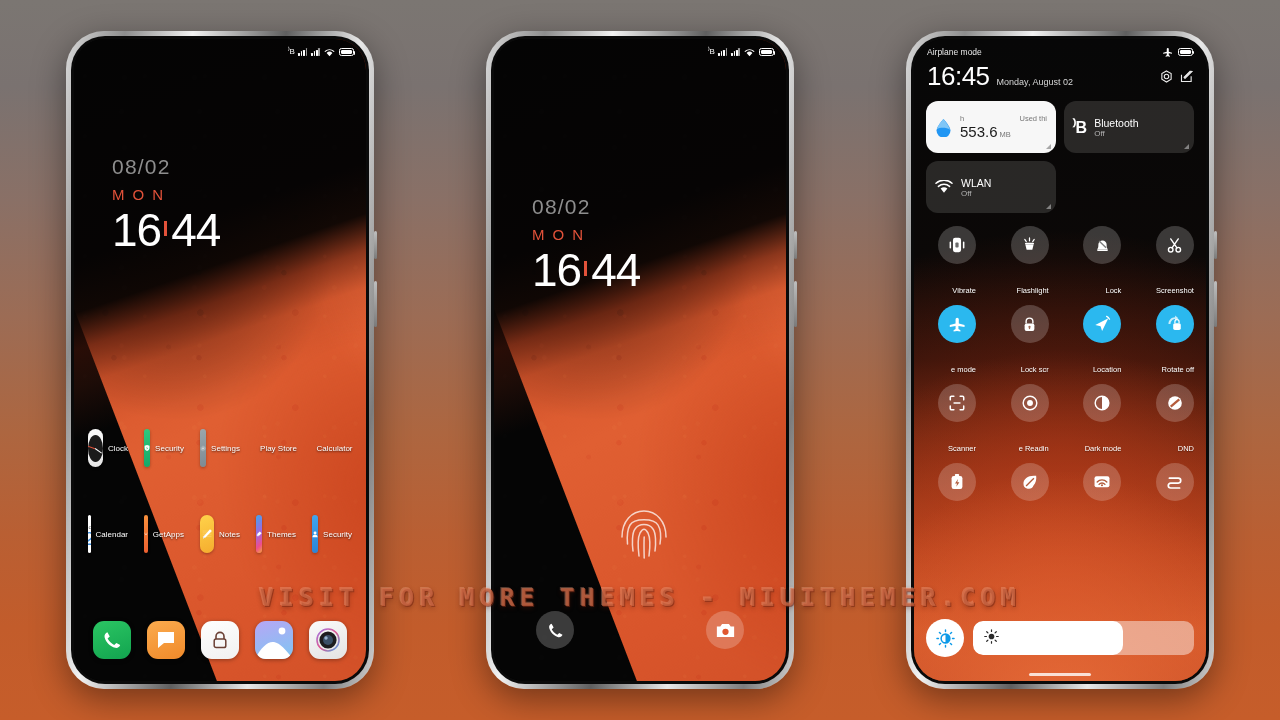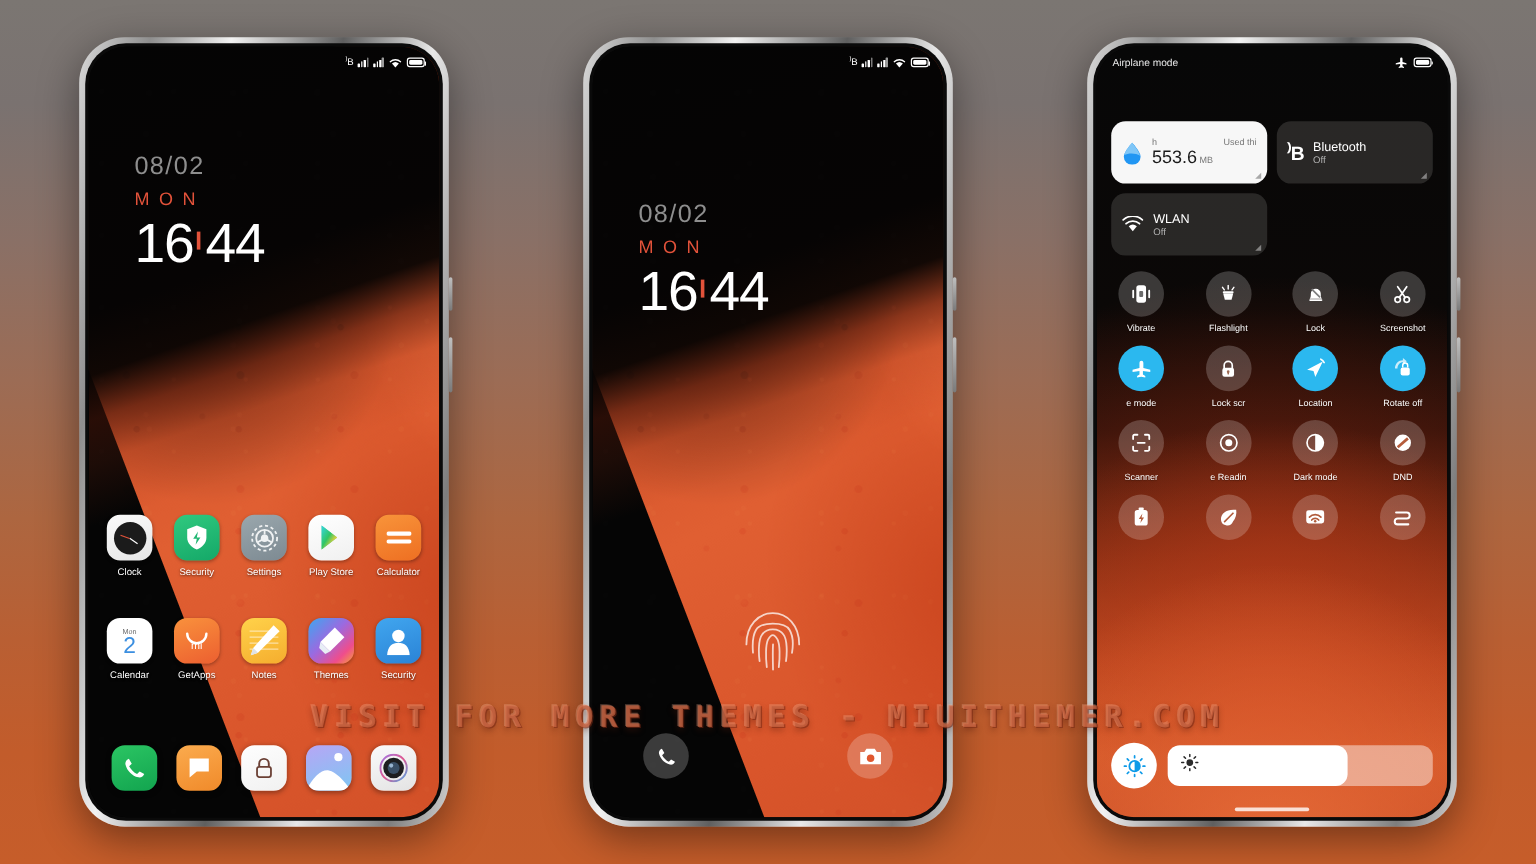--- a/index.html
+++ b/index.html
@@ -64,36 +64,36 @@
   .bars i { width:1.6px; background:#fff; display:block; border-radius:.4px; }
   .bars i:nth-child(1){height:3px} .bars i:nth-child(2){height:4.6px}
   .bars i:nth-child(3){height:6.2px} .bars i:nth-child(4){height:8px; background:#9a9a9a}
   .batt { width:15px; height:8px; border:1px solid #fff; border-radius:2.4px;
     position:relative; }
   .batt:after{content:""; position:absolute; right:-2.4px; top:2.2px; width:1.4px;
     height:3.4px; background:#fff; border-radius:0 1px 1px 0;}
   .batt .lv{position:absolute; inset:1px; background:#fff; border-radius:1.2px;}
 
   
-  .lsclock { position:absolute; z-index:15; }
+  .lsclock { position:absolute; z-index:15;margin-top:28px; }
   .ls-date { font-size:21px; color:#8e8e8e; letter-spacing:1.2px; font-weight:300; }
   .ls-dow { font-size:15px; color:#e2523a; letter-spacing:8px; font-weight:500;
     margin-top:7px; }
   .ls-time { display:flex; align-items:baseline; margin-top:2px; }
   .ls-hh { font-size:46px; color:#fff; font-weight:300; letter-spacing:-1px;
     line-height:1.1; }
   .ls-sep { width:3px; height:15px; background:#e2523a; margin:0 4px 0 3px;
     align-self:center; position:relative; top:-2px; }
   .ls-mm { font-size:46px; color:#fff; font-weight:300; letter-spacing:-1px;
     line-height:1.1; }
 
   
   .homegrid { position:absolute; left:0; right:0; display:flex;
     justify-content:center; gap:16px; z-index:14; }
-  .app { width:40px; display:flex; flex-direction:column; align-items:center; gap:5px;justify-content:center; }
+  .app { width:40px; display:flex; flex-direction:row; align-items:center; gap:5px;justify-content:center; }
   .app .ico { width:38px; height:38px; border-radius:11px; position:relative;
     display:flex; align-items:center; justify-content:center; overflow:hidden;
     box-shadow:0 1px 3px rgba(0,0,0,.3); }
   .app .lbl { font-size:8px; color:#fff; text-shadow:0 1px 2px rgba(0,0,0,.7);
     white-space:nowrap; }
   .dock { position:absolute; left:0; right:0; display:flex; justify-content:center;
     gap:16px; z-index:14; }
   .dock .ico { width:38px; height:38px; border-radius:11px; position:relative;
     display:flex; align-items:center; justify-content:center; overflow:hidden;
     box-shadow:0 1px 4px rgba(0,0,0,.34); }
@@ -163,21 +163,21 @@
   .bt.dim .t1{color:#8d8a89;} .bt.dim .t2{color:#7a7675;}
   .bt-data{display:flex;flex-direction:column;flex:1;min-width:0;}
   .bt-data .row1{display:flex;justify-content:space-between;font-size:7.5px;
     color:#777;white-space:nowrap;}
   .bt-data .row2{font-size:15px;color:#1b1b1b;font-weight:500;white-space:nowrap;}
   .bt-data .row2 small{font-size:7.5px;color:#777;font-weight:400;margin-left:2px;}
 
   .toggles { position:absolute; left:6px; right:6px; z-index:5; }
   .trow { display:flex; justify-content:space-between; padding:0 6px;
     margin-bottom:10px; }
-  .tg { width:50px; display:flex; flex-direction:column; align-items:center; gap:5px; }
+  .tg { width:50px; display:flex; flex-direction:column; align-items:flex-end; gap:22px; }
   .tg .circ { width:38px; height:38px; border-radius:50%; display:flex;
     align-items:center; justify-content:center; }
   .tg.off .circ { background:rgba(255,255,255,.20); }
   .tg.on  .circ { background:#2bb8ef; }
   .tg .nm { font-size:7.5px; color:#fff; white-space:nowrap;
     text-shadow:0 1px 1px rgba(0,0,0,.35); }
   .brightbar { position:absolute; left:12px; right:12px; bottom:24px; z-index:5;
     display:flex; align-items:center; gap:9px; }
   .auto-b { width:38px; height:38px; border-radius:50%; background:#fff;
     display:flex; align-items:center; justify-content:center; flex:none; }
@@ -481,20 +481,36 @@
           <span style="display:flex;align-items:center;gap:5px;">
             <svg width="11" height="10" viewBox="0 0 12 11">
               <path d="M11 6.2 L7.4 5.2 V2.1 a1.1 1.1 0 0 0-2.2 0 V5.2 L1.2 6.2 v1.3 L5.2 6.9 v2 L3.9 9.8 v.9 L6.3 10.2 L8.7 10.7 v-.9 L7.4 8.9 v-2 L11 7.5 Z" fill="#fff"></path>
             </svg>
             <span class="batt">
                 <span class="lv"></span>
               </span>
           </span>
         </div>
 
+        <div class="sh-hdr">
+          <span class="sh-time">16:45</span>
+          <span class="sh-date">Monday, August 02</span>
+          <span class="sh-hicon">
+            <svg width="13" height="13" viewBox="0 0 14 14" fill="none" stroke="#e9e9e9" stroke-width="1.2">
+              <path d="M7 1 L12 3.8 V10 L7 13 L2 10 V3.8 Z"></path>
+                <circle cx="7" cy="7" r="2.4"></circle>
+            </svg>
+          </span>
+          <span class="sh-hicon">
+            <svg width="13" height="13" viewBox="0 0 14 14" fill="none" stroke="#e9e9e9" stroke-width="1.2">
+              <path d="M1.6 5 V12.4 H12 V6.6"></path>
+                <path d="M5.4 9 L12.8 1.6 L10.8 1.4 L4.4 7.8 Z" fill="#e9e9e9"></path>
+            </svg>
+          </span>
+        </div>
 
         <div class="bigtiles">
           <div class="bt light">
             <svg width="17" height="19" viewBox="0 0 18 20">
               <path d="M9 1 C9 1 1.6 9 1.6 13.2 A7.4 7.4 0 0 0 16.4 13.2 C16.4 9 9 1 9 1 Z" fill="#2196f3"></path>
               <path d="M9 1 C9 1 3 7.5 2 11.8 C5 10 12 9.6 16 12.4 C15 8.4 9 1 9 1 Z" fill="#7fc6f7"></path>
             </svg>
             <div class="bt-data">
               <div class="row1">
                 <span>h</span>

